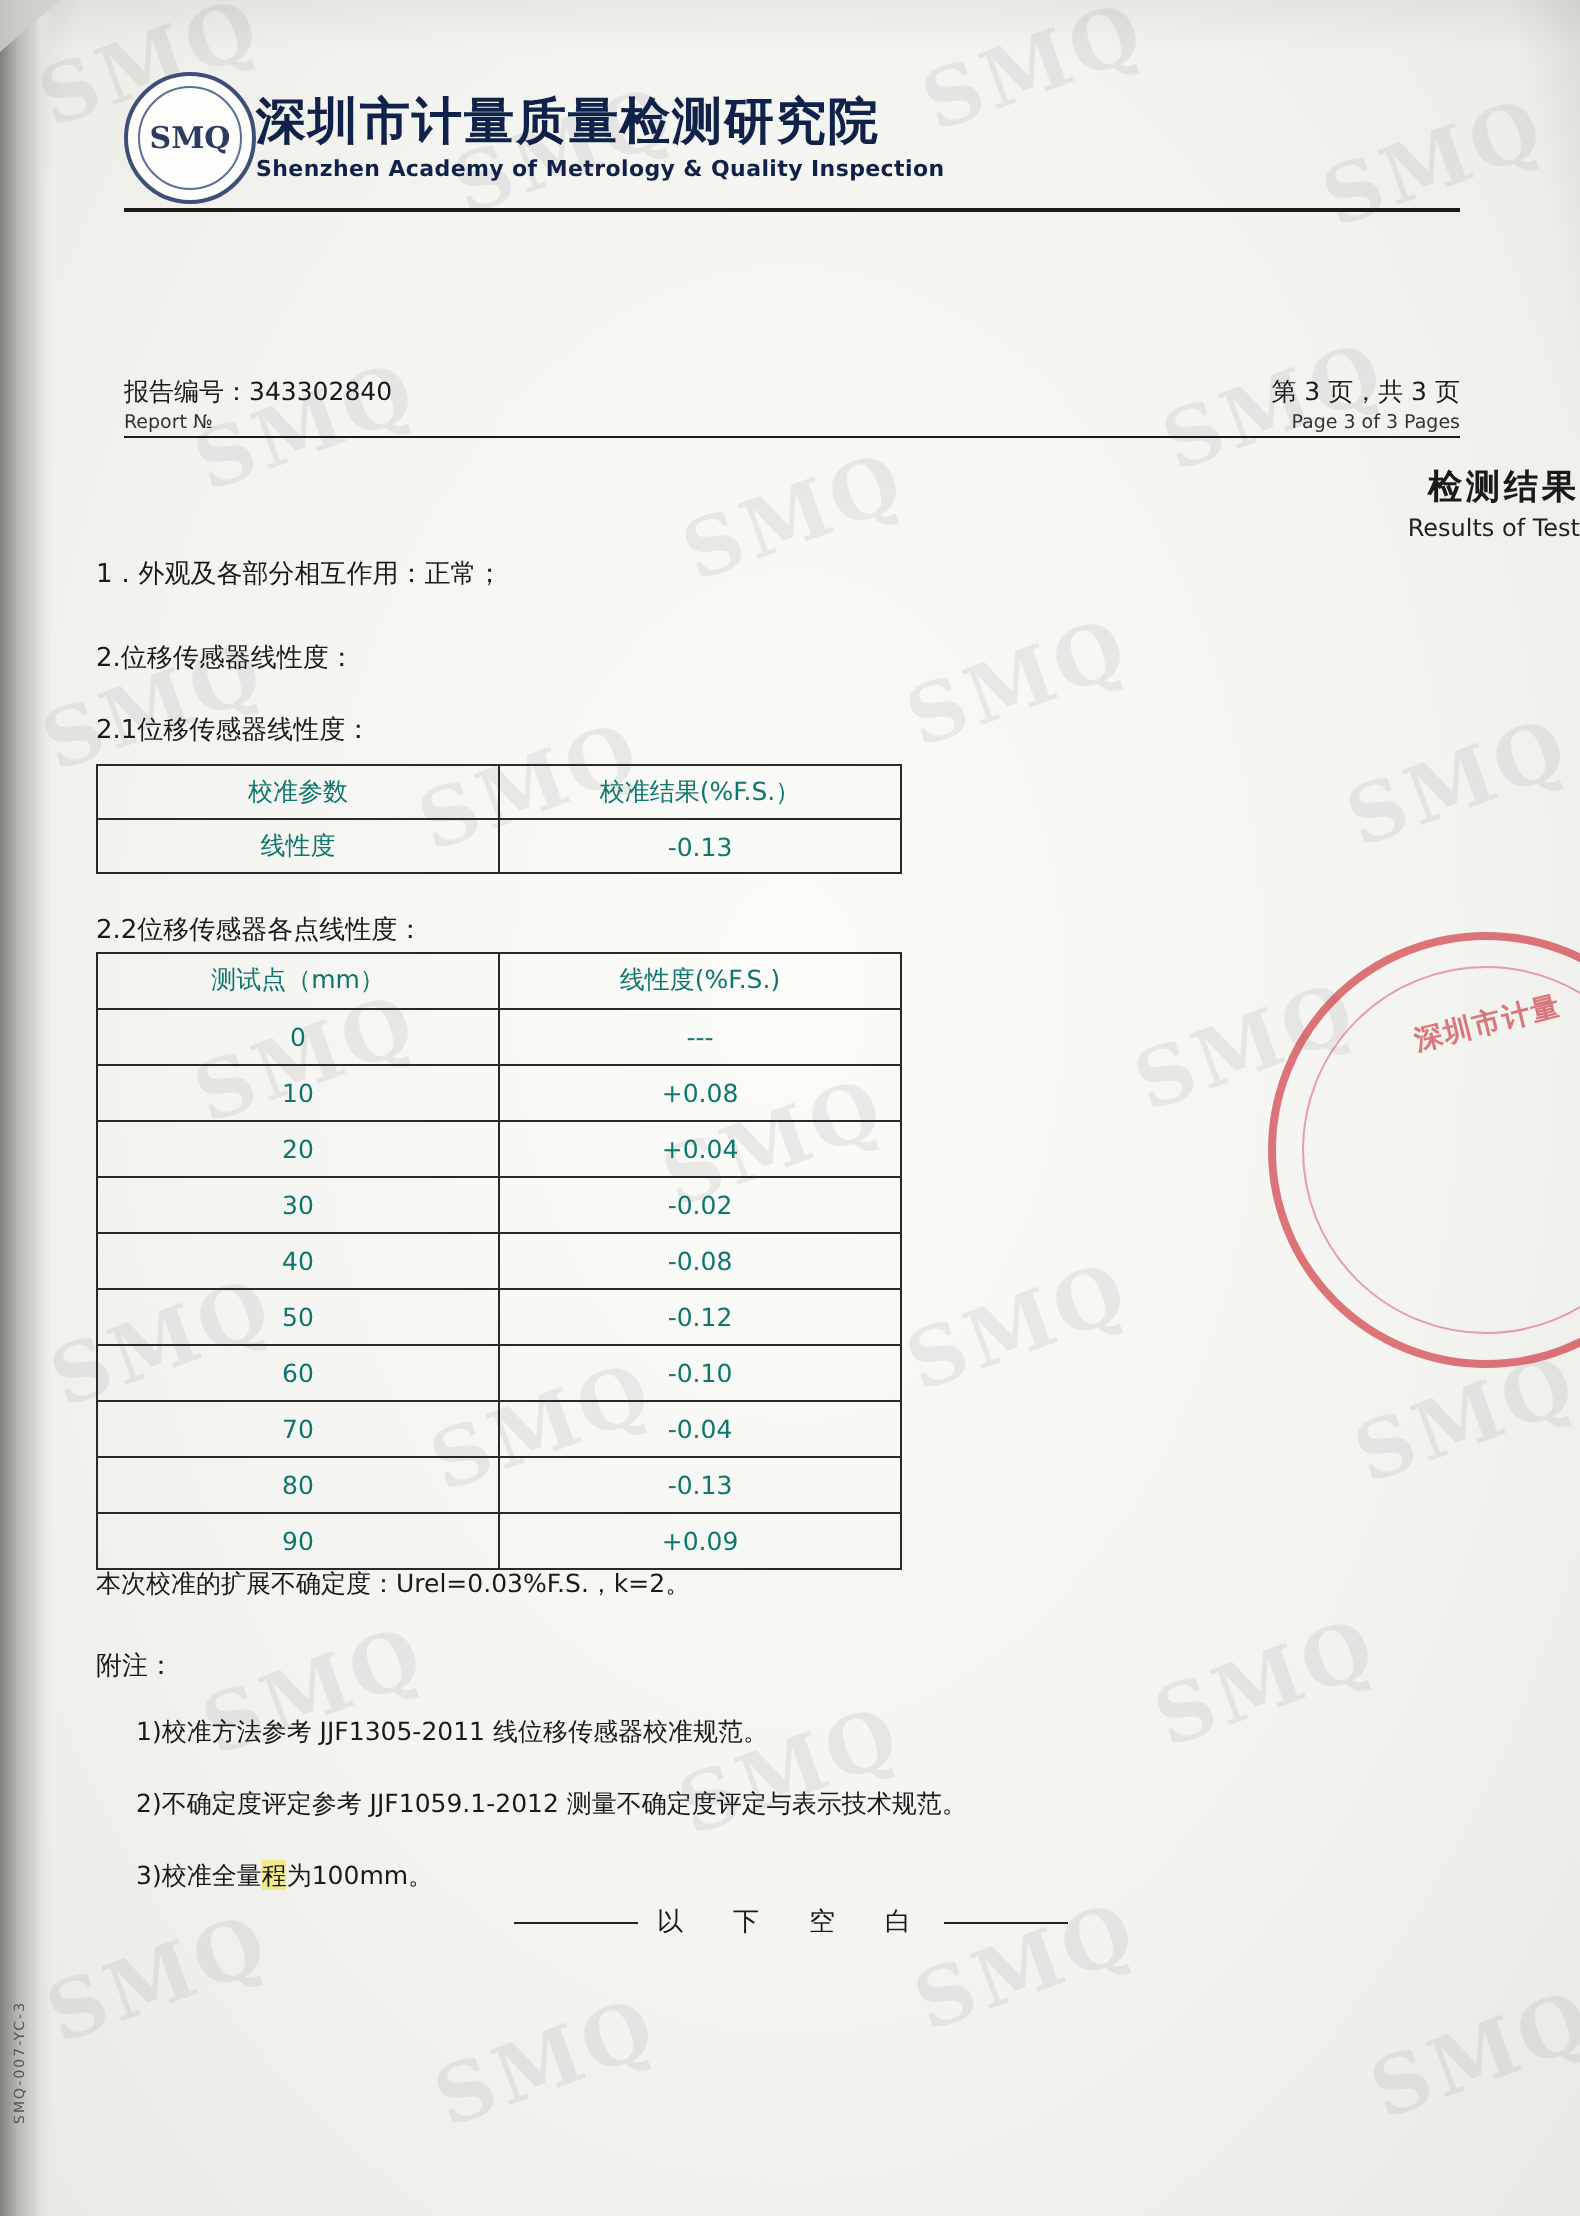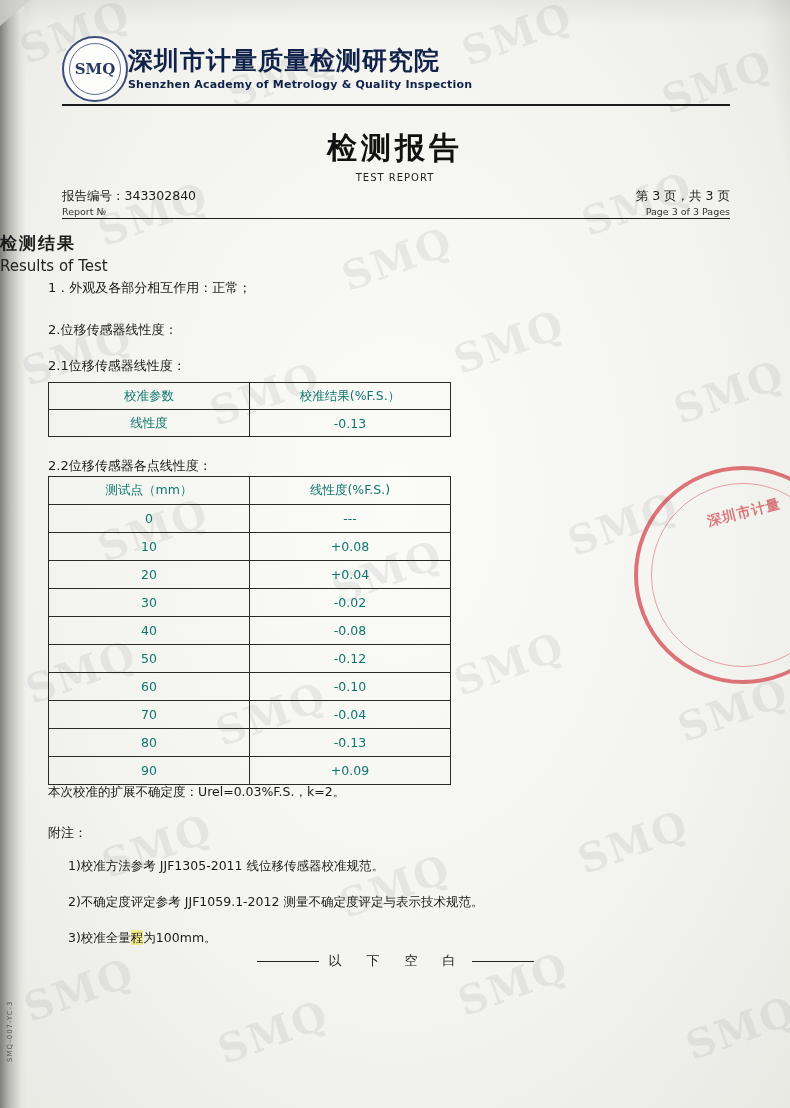--- a/index.html
+++ b/index.html
@@ -167,30 +167,30 @@
     top: 218px;
     width: 668px;
     height: 1px;
     background: #1b1b1b;
   }
 
   .section-title {
     position: absolute;
     top: 232px;
     left: 0; right: 0;
-    text-align: left;
+    text-align: right;
   }
   .section-title .cn {
     font-family: "DejaVu Serif", "Liberation Serif", serif;
     font-weight: bold;
     font-size: 17px;
     letter-spacing: 2px;
   }
   .section-title .en {
-    font-size: 15px;
+    font-size: 12px;
     margin-top: 2px;
     color: #222;
   }
 
   
   .line {
     position: absolute;
     font-size: 13px;
     line-height: 1.3;
     white-space: nowrap;
@@ -337,24 +337,20 @@
       <div class="seal-logo">
         <span>SMQ</span>
       </div>
       <div class="org-block">
         <div class="org-cn">深圳市计量质量检测研究院</div>
         <div class="org-en">Shenzhen Academy of Metrology &amp; Quality Inspection</div>
       </div>
     </div>
     <div class="rule-top"></div>
 
-    <div class="doc-title">
-      <div class="cn">检测报告</div>
-      <div class="en">TEST REPORT</div>
-    </div>
 
     <div class="meta-left">
       <div>报告编号：343302840</div>
       <div class="en">Report №</div>
     </div>
     <div class="meta-right">
       <div>第 3 页，共 3 页</div>
       <div class="en">Page 3 of 3 Pages</div>
     </div>
     <div class="rule-meta"></div>

